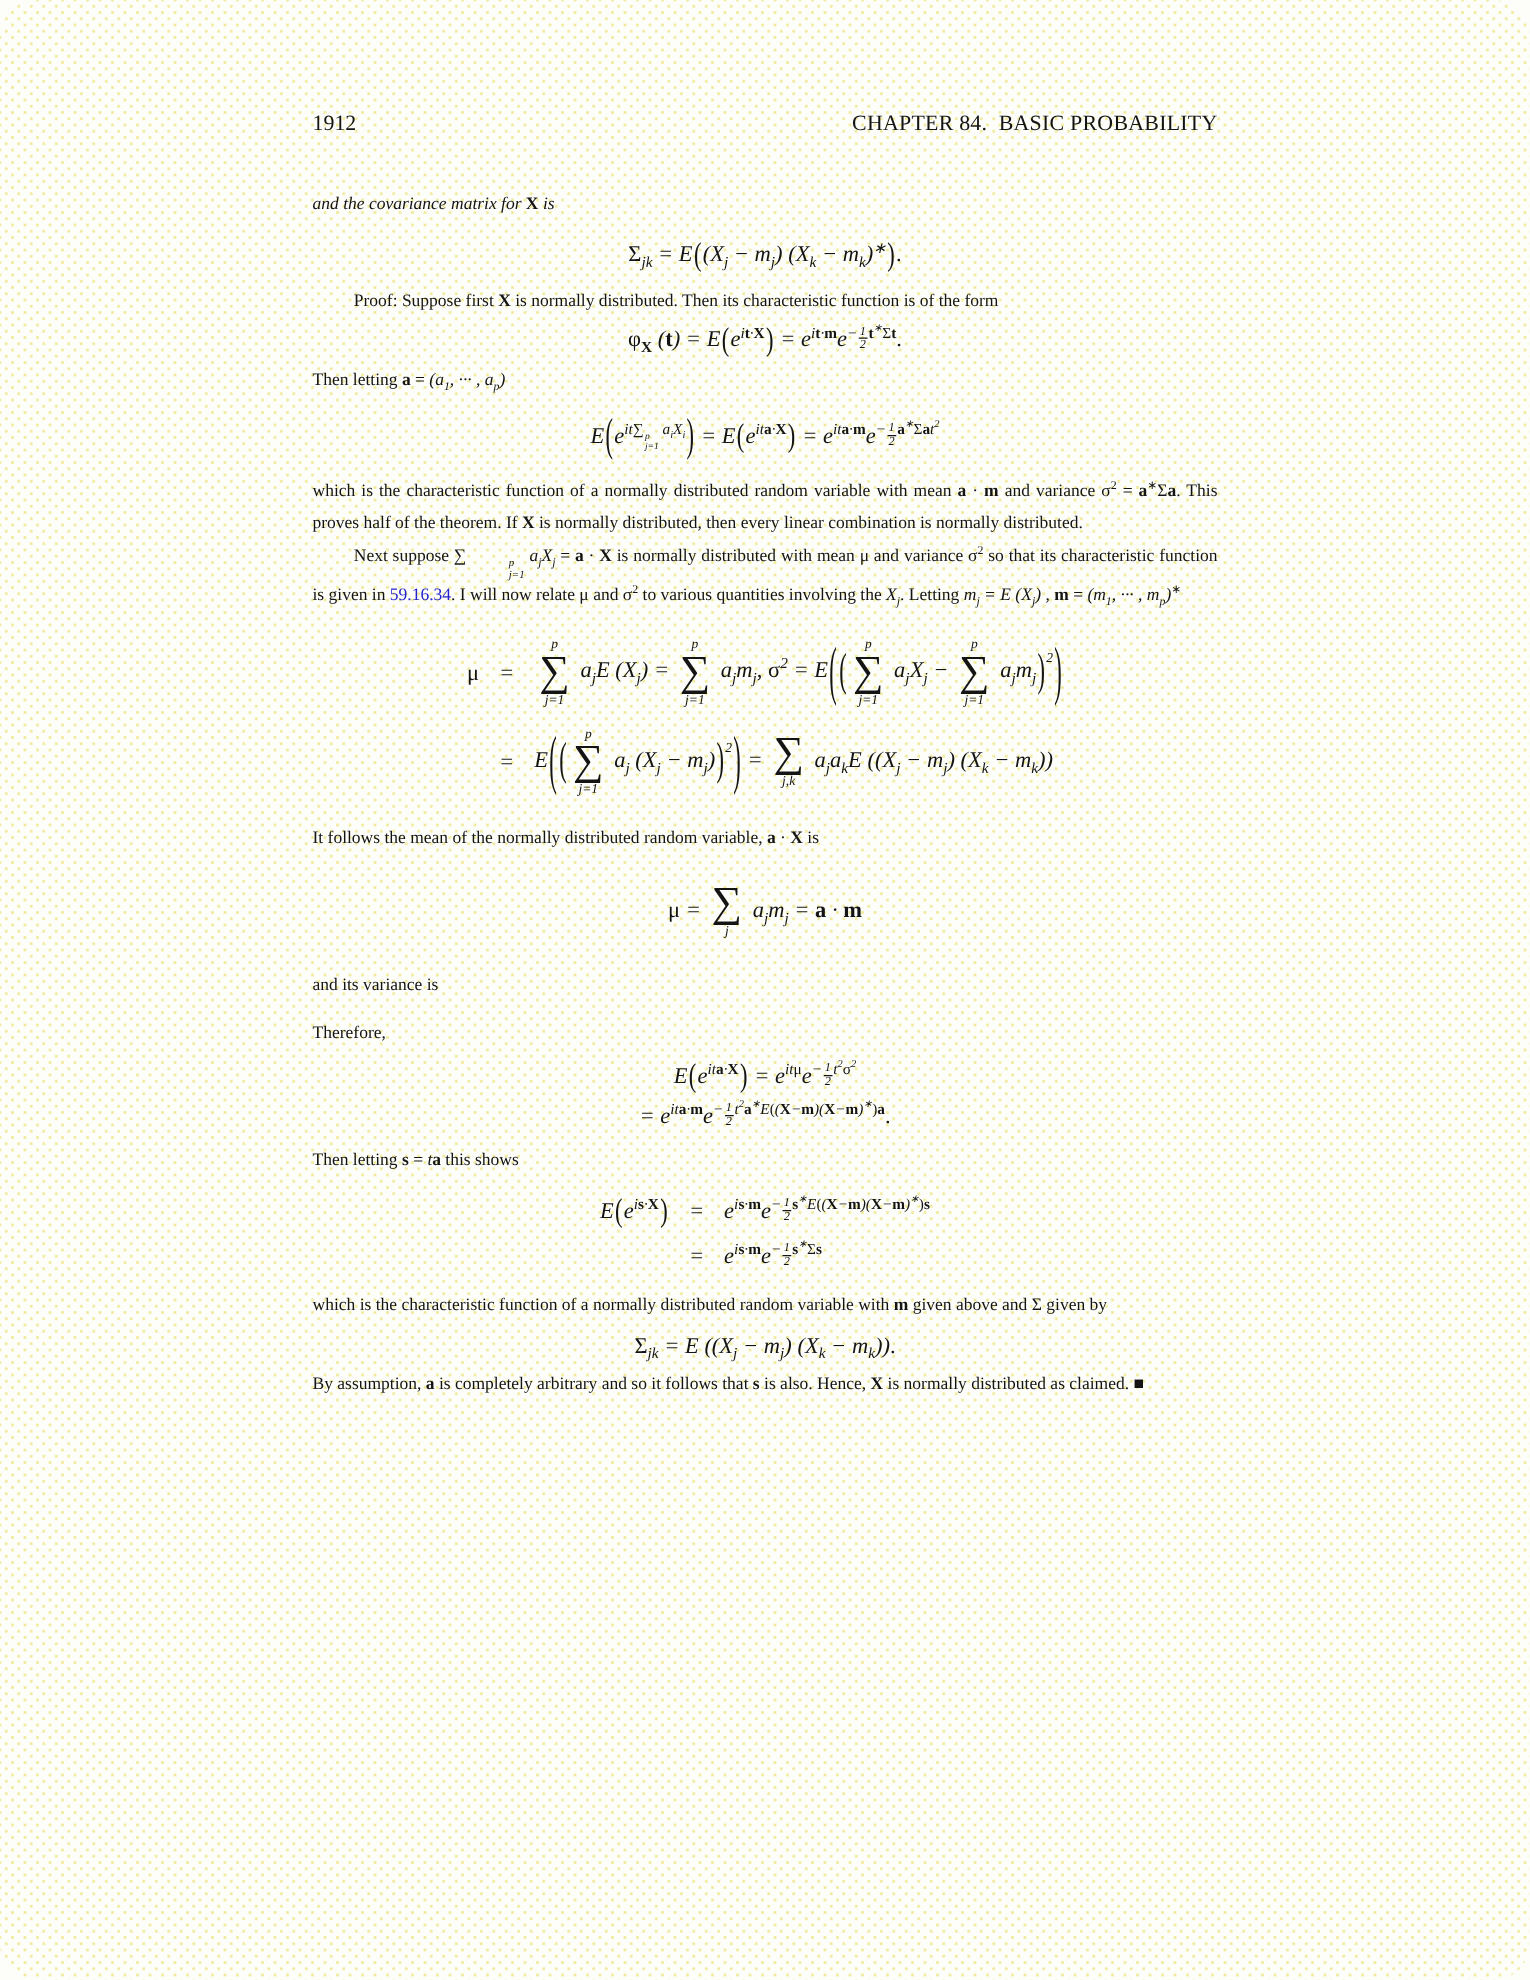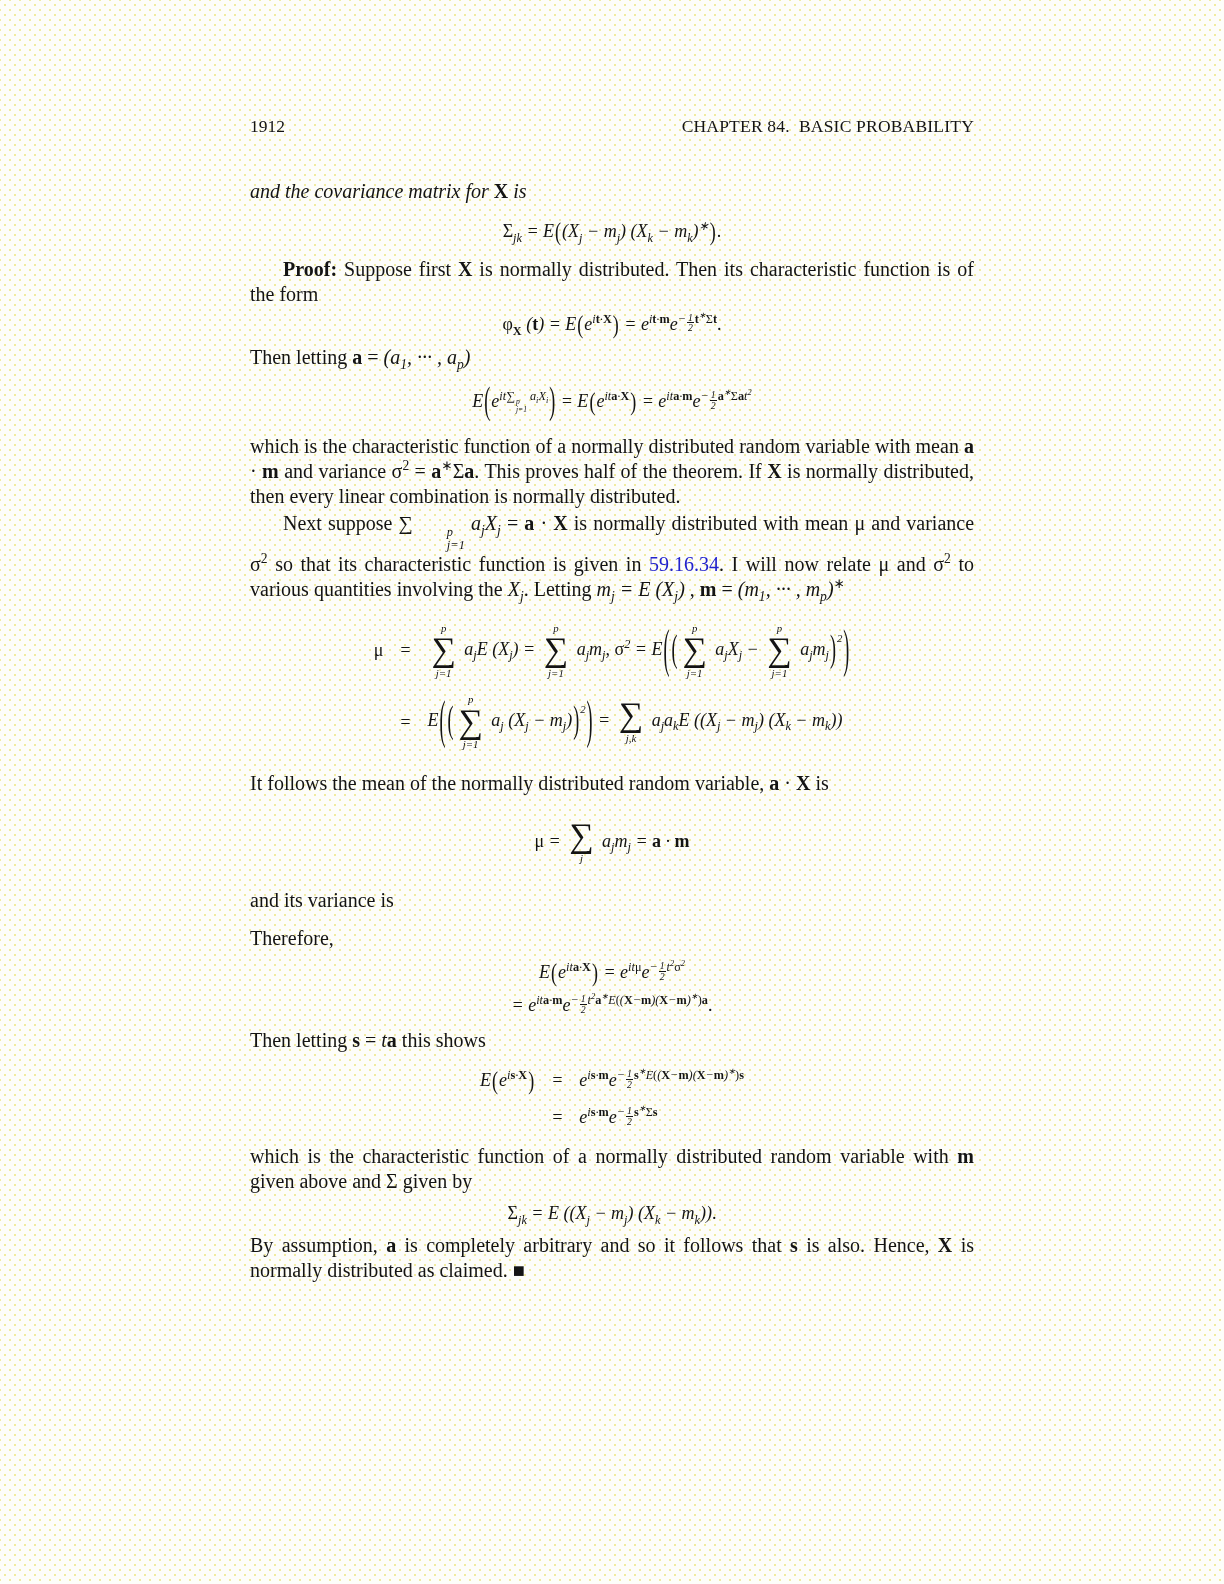--- a/index.html
+++ b/index.html
@@ -1,33 +1,34 @@
 <!DOCTYPE html>
 <html><head>
 <meta charset="utf-8">
 <style>
   html,body{margin:0;padding:0;}
   body{background:#fdfdf9;font-family:"Liberation Serif",serif;}
   .page{
     position:relative;width:1224px;height:1584px;box-sizing:border-box;
-    padding:116px 250px 0 250px;overflow:hidden;
+    padding:88px 250px 0 250px;overflow:hidden;
     background-color:#fdfdf9;
     background-image:
       radial-gradient(circle,#f1eb9e 1px,transparent 1.45px),
       radial-gradient(circle,#f1eb9e 1px,transparent 1.45px);
     background-size:10px 10px;
     background-position:0 0,5px 5px;
     color:#141414;
+    border-radius:29px;
   }
   .header{display:flex;justify-content:space-between;align-items:baseline;font-size:17.5px;}
   .chap{white-space:pre;letter-spacing:0.2px;}
-  .para{font-size:20px;line-height:25px;text-align:justify;margin:0;}
+  .para{font-size:14px;line-height:25px;text-align:justify;margin:0;}
   .italic{font-style:italic;}
   .indent{text-indent:33px;}
-  .b{font-weight:bold;}
+  .b{font-weight:normal;}
   .bv{font-weight:bold;font-style:normal;}
   .mi{font-style:italic;}
   .rm{font-style:normal;}
   .link{color:#2323cc;cursor:pointer;text-decoration:none;}
   .disp{font-size:18px;font-style:italic;text-align:center;margin:14px 0;line-height:1.25;}
   .disp .rm{font-style:normal;}
   sub,sup{font-size:68%;line-height:0;}
   .bp1,.bp2,.bp3{display:inline-block;font-style:normal;line-height:1;margin:0 1px;}
   .bp1{transform:scaleY(1.45);}
   .bp2{transform:scaleY(2.05);}

